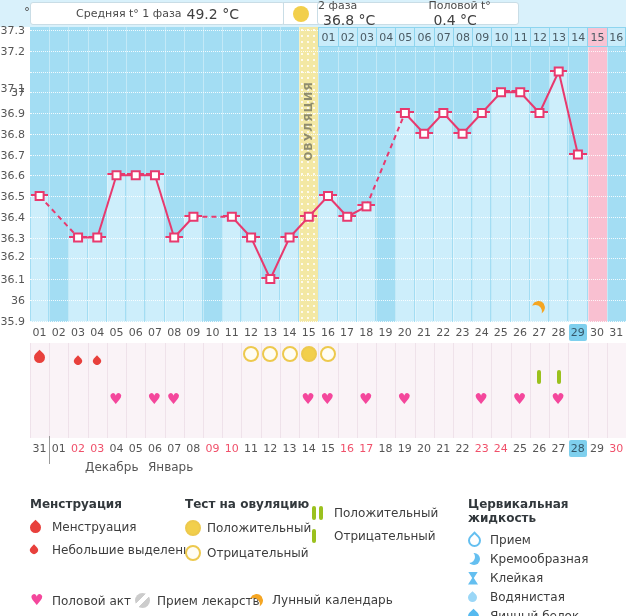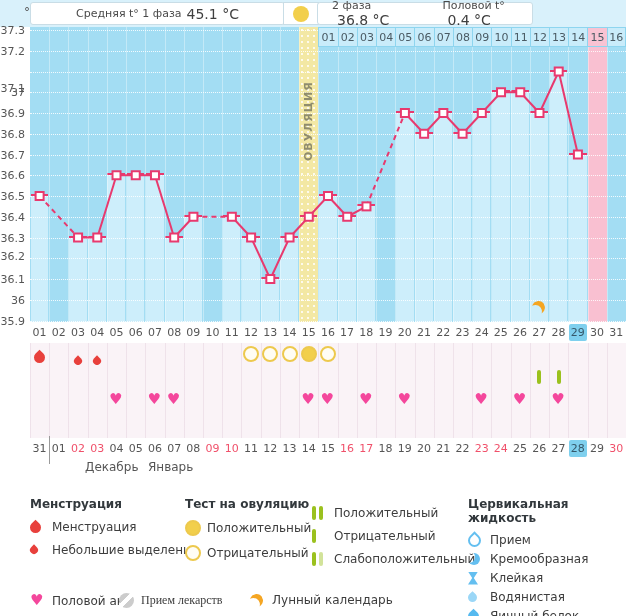--- a/index.html
+++ b/index.html
@@ -5,21 +5,21 @@
   html,body{margin:0;padding:0;}
   body{width:626px;height:616px;position:relative;background:#ffffff;
        font-family:"DejaVu Sans","Liberation Sans",sans-serif;color:#555;overflow:hidden;}
   
   #hdr{position:absolute;left:0;top:0;width:626px;height:27px;background:#d9f1fb;}
   #unit-label{position:absolute;left:24px;top:5px;font-size:12px;color:#555;}
   .hdr-box{position:absolute;top:2px;height:21px;background:#fff;border:1px solid #c9dde6;border-radius:3px;
            display:flex;align-items:center;justify-content:center;font-size:11px;color:#4a4a4a;}
   #hdr-box1{left:30px;width:253px;}
   #hdr-box2{left:283px;width:34px;border-radius:0;}
-  #hdr-box3{left:317px;width:200px;gap:32px;padding-left:14px;}
+  #hdr-box3{left:317px;width:200px;gap:32px;}
   .hdr-val{font-size:14px;margin-left:5px;color:#3f3f3f;}
   #hdr-ovu-dot{width:16px;height:16px;border-radius:50%;background:#f2cf4b;}
   
   #y-axis{position:absolute;left:0;top:27px;width:27px;height:295px;}
   .ytick{position:absolute;right:2px;width:25px;text-align:right;font-size:11px;color:#555;}
   #plot{position:absolute;left:30px;top:27px;width:596px;height:295px;background:#a3ddf3;overflow:hidden;}
   .band{position:absolute;top:0;height:295px;}
   .band-ovu{background:#f3e8a4;background-image:radial-gradient(rgba(255,255,255,.8) 1px,transparent 1.4px);background-size:6px 6px;z-index:1;}
   .band-pink{background:#f9c0d1;z-index:1;}
   .bar{position:absolute;background:#cdeefb;border-top:2px solid #e8396e;z-index:2;}
@@ -76,21 +76,21 @@
   .ic-drop-watery{width:9px;height:9px;background:#9bd7f7;border-radius:0 50% 50% 50%;transform:rotate(45deg);}
   .ic-drop-solid{width:11px;height:11px;background:#55b9ef;border-radius:0 50% 50% 50%;transform:rotate(45deg);}
 </style>
 </head>
 <body>
 
 <div id="hdr">
   <span id="unit-label">°C</span>
   <div class="hdr-box" id="hdr-box1">
     <span>Средняя t° 1 фаза</span>
-    <span class="hdr-val">45.1 °C</span>
+    <span class="hdr-val">49.2 °C</span>
   </div>
   <div class="hdr-box" id="hdr-box2">
     <span id="hdr-ovu-dot"></span>
   </div>
   <div class="hdr-box" id="hdr-box3">
     <span>
       <span>2 фаза</span>
       <span class="hdr-val">36.8 °C</span>
     </span>
     <span>
@@ -366,21 +366,21 @@
   </div>
 
 <div id="legend">
   <div id="lg-bottom">
       <div class="lg-binline" style="left: 30px; top: 0px;">
         <div class="lg-ic">
           <span class="ic ic-heart">♥</span>
         </div>
         <span>Половой акт</span>
       </div>
-      <div class="lg-binline" style="left: 119px; top: 0px; font-family: Liberation Serif, serif;">
+      <div class="lg-binline" style="left: 135px; top: 0px;">
         <div class="lg-ic">
           <span class="ic ic-pill"></span>
         </div>
         <span>Прием лекарств</span>
       </div>
       <div class="lg-binline" style="left: 250px; top: 0px;">
         <div class="lg-ic">
           <span class="ic ic-moon"></span>
         </div>
         <span>Лунный календарь</span>
@@ -427,29 +427,20 @@
         <span>Положительный</span>
       </div>
       <div class="lg-item">
         <div class="lg-ic">
           <span class="ic-bars">
             <span class="ic-bar"></span>
           </span>
         </div>
         <span>Отрицательный</span>
       </div>
-      <div class="lg-item">
-        <div class="lg-ic">
-          <span class="ic-bars">
-            <span class="ic-bar"></span>
-            <span class="ic-bar weak"></span>
-          </span>
-        </div>
-        <span>Слабоположительный</span>
-      </div>
     </div>
     <div class="lg-group" style="left: 468px;">
       <div class="lg-title">Цервикальная жидкость</div>
       <div class="lg-item tight">
         <div class="lg-ic">
           <span class="ic ic-drop-outline"></span>
         </div>
         <span>Прием</span>
       </div>
       <div class="lg-item tight">

